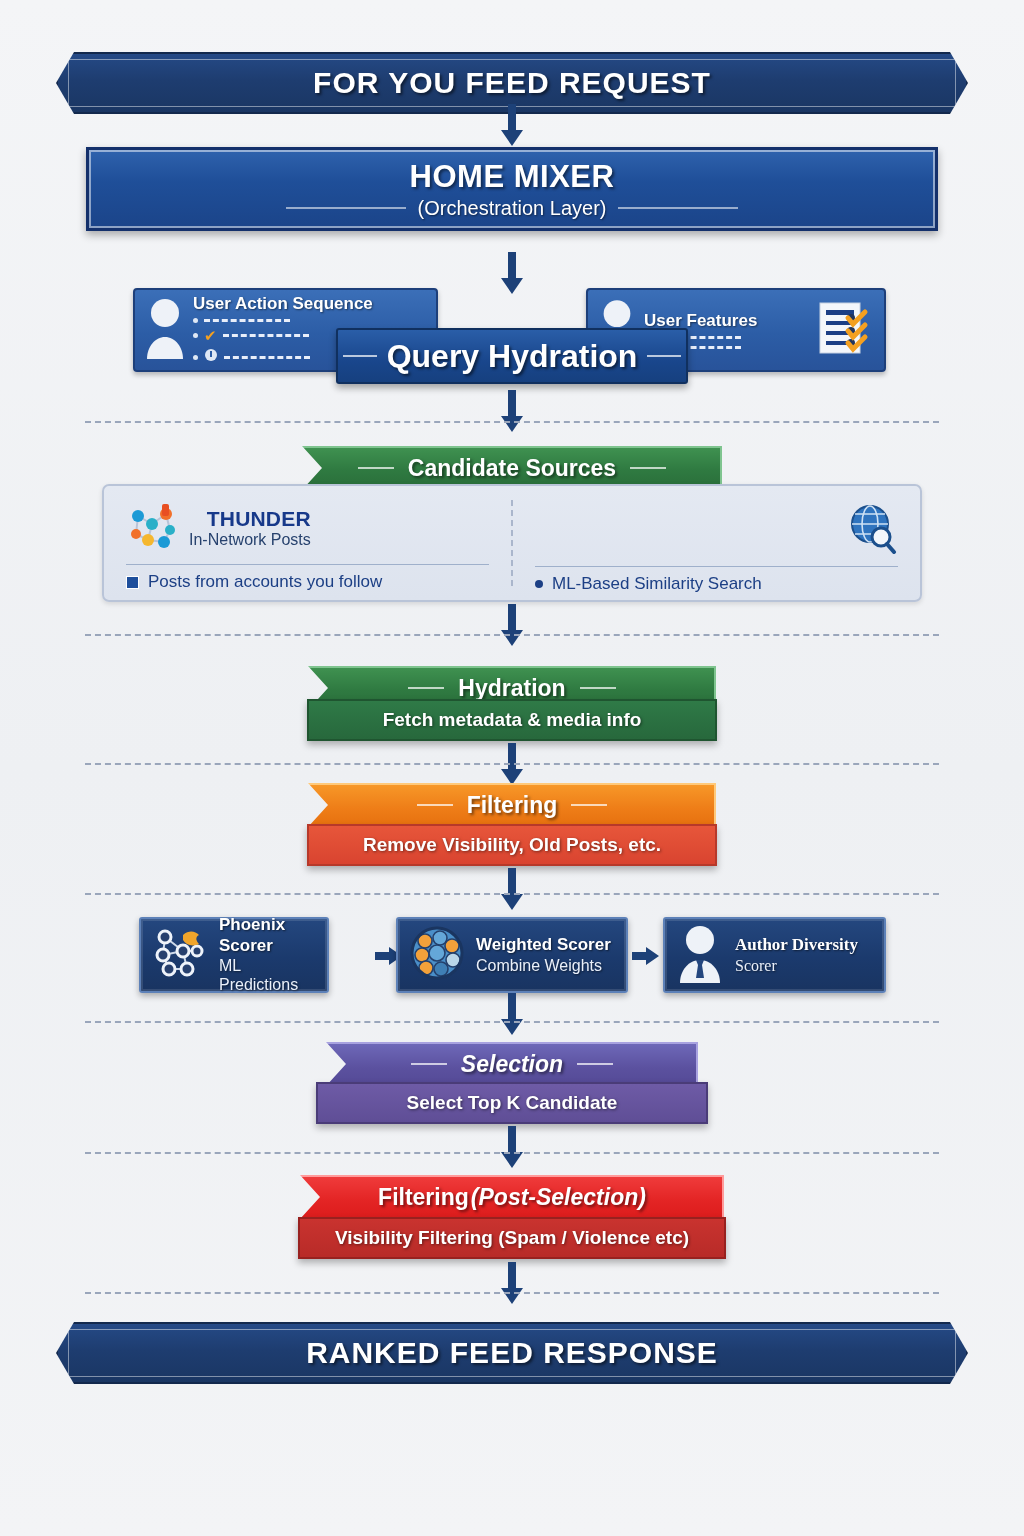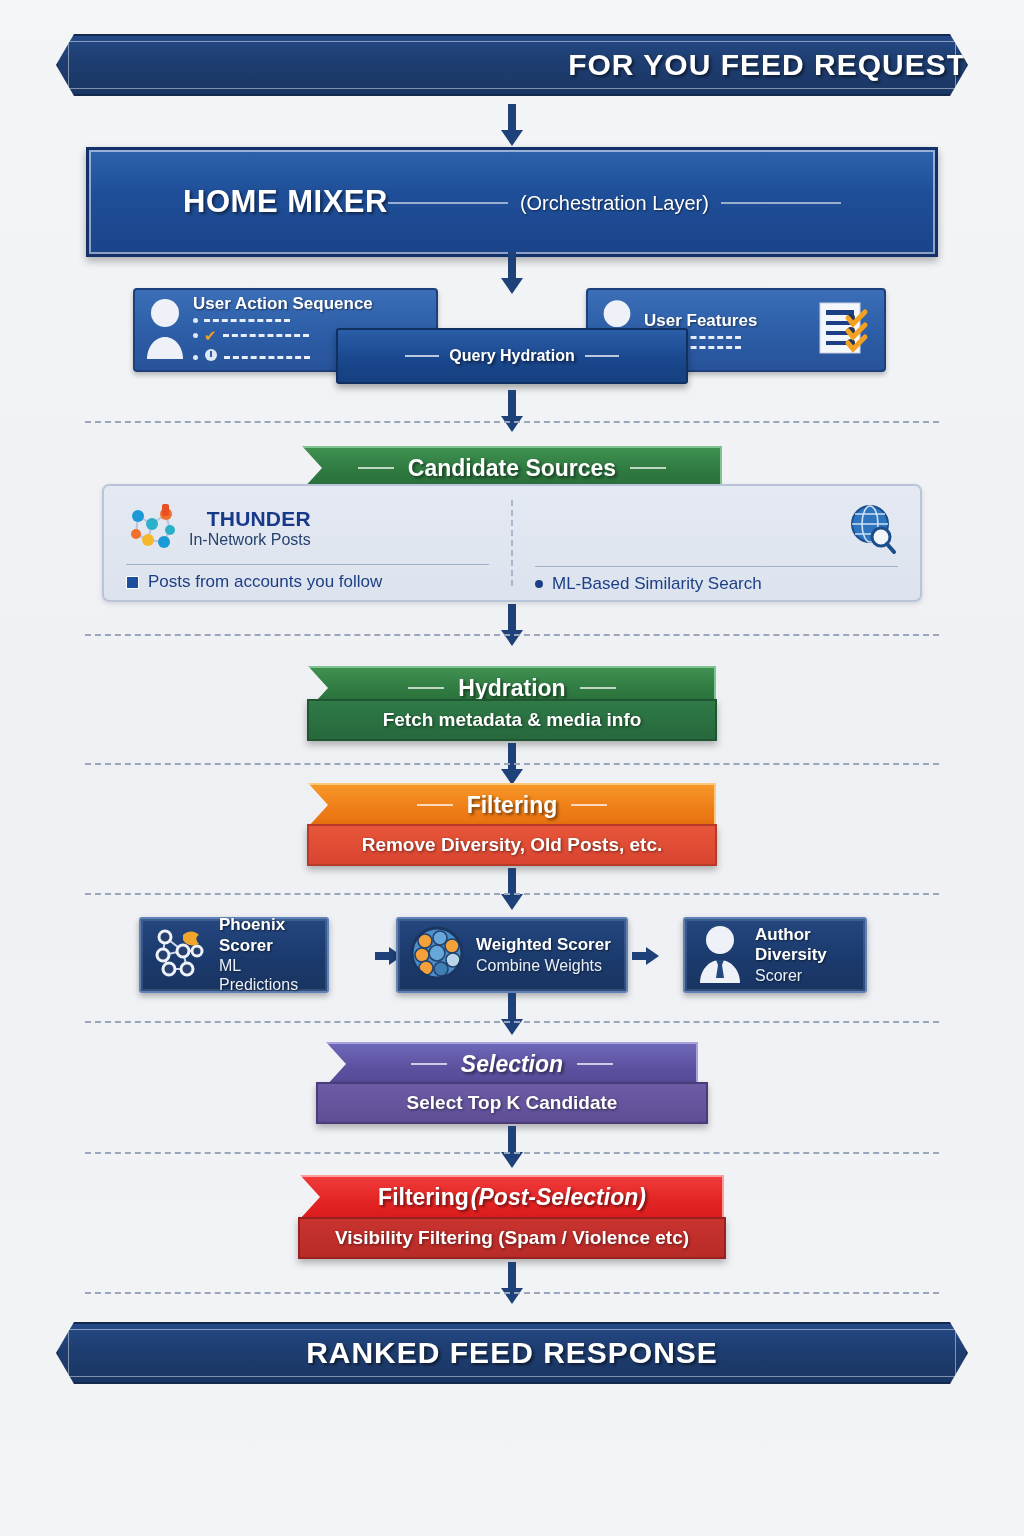--- a/index.html
+++ b/index.html
@@ -39,25 +39,25 @@
   }
   .wide-banner span {
     position: relative;
     color: #ffffff;
     font-size: 30px; font-weight: bold; letter-spacing: 1px;
     text-shadow: 2px 2px 3px rgba(0,0,0,.55);
   }
 
   
   .mixer-box {
-    width: 852px; height: 110px;
+    width: 852px; height: 84px;
     background: linear-gradient(180deg,#2f62ad 0%, #1f4f99 40%, #1b4489 100%);
     border: 3px solid #14306b;
     box-shadow: 0 4px 8px rgba(0,0,0,.3), inset 0 0 0 2px rgba(255,255,255,.5);
-    display: flex; flex-direction: row; align-items: center; justify-content: center;
+    display: flex; flex-direction: column; align-items: center; justify-content: center;
   }
   .mixer-title {
     color: #fff; font-size: 31px; font-weight: bold; letter-spacing: .5px;
     text-shadow: 2px 2px 3px rgba(0,0,0,.5);
   }
   .mixer-sub-wrap { display: flex; align-items: center; gap: 12px; margin-top: 2px; }
   .mixer-rule { width: 120px; height: 2px; background: rgba(255,255,255,.55); }
   .mixer-sub {
     color: #ffffff; font-size: 20px;
     text-shadow: 1px 1px 2px rgba(0,0,0,.5);
@@ -102,21 +102,21 @@
   .qh-box {
     width: 352px; height: 56px;
     background: linear-gradient(180deg,#2a5ea8 0%, #19468c 60%, #16407f 100%);
     border: 2px solid #10305f;
     border-radius: 3px;
     box-shadow: 0 4px 7px rgba(0,0,0,.33);
     display: flex; align-items: center; justify-content: center; gap: 10px;
   }
   .qh-rule { width: 34px; height: 2px; background: rgba(255,255,255,.7); }
   .qh-text {
-    color: #fff; font-size: 16px; font-weight: bold;
+    color: #fff; font-size: 32px; font-weight: bold;
     text-shadow: 2px 2px 3px rgba(0,0,0,.55);
   }
 
   
   .ribbon {
     height: 44px;
     display: flex; align-items: center; justify-content: center; gap: 14px;
     clip-path: polygon(0 0, 100% 0, 100% 100%, calc(100% - 20px) 50%, 100% 0,
                        100% 100%, 0 100%, 20px 50%);
     box-shadow: 0 3px 5px rgba(0,0,0,.28);
@@ -207,21 +207,21 @@
   .h-arrow { width: 28px; height: 22px; }
 
   
   .ico { display: block; flex: none; }
 </style>
 </head>
 <body>
 
 <div id="stage">
 
-  <div class="abs center-x wide-banner notched" style="top:34px;justify-content:flex-end;">
+  <div class="abs center-x wide-banner notched" style="top:52px;">
     <div class="inner-line"></div>
     <span>FOR YOU FEED REQUEST</span>
   </div>
 
   <div class="abs center-x arrow" style="top:104px;">
     <svg width="26" height="44" viewBox="0 0 26 44">
         <path d="M9 0h8v26h7L13 42 2 26h7z" fill="#1d4178"></path>
       </svg>
   </div>
 
@@ -416,21 +416,21 @@
       </svg>
   </div>
   <div class="abs sep" style="top:763px;"></div>
 
   <div class="abs center-x ribbon rib-orange" style="top:783px; width:408px;">
     <span class="ribbon-rule"></span>
     <span class="ribbon-label">Filtering</span>
     <span class="ribbon-rule"></span>
   </div>
   <div class="abs center-x ribbon-body body-orange" style="top:824px; width:410px;">
-    <span>Remove Diversity, Old Posts, etc.</span>
+    <span>Remove Visibility, Old Posts, etc.</span>
   </div>
 
   <div class="abs center-x arrow" style="top:868px;">
     <svg width="26" height="44" viewBox="0 0 26 44">
         <path d="M9 0h8v26h7L13 42 2 26h7z" fill="#1d4178"></path>
       </svg>
   </div>
   <div class="abs sep" style="top:893px;"></div>
 
   <div class="abs scorer" style="left:139px; top:917px; width:190px;">
@@ -490,21 +490,21 @@
       <span class="scorer-t2">Combine Weights</span>
     </div>
   </div>
 
   <div class="abs h-arrow" style="left:632px; top:945px;">
     <svg width="28" height="22" viewBox="0 0 28 22">
         <path d="M0 7h14V2l13 9-13 9v-5H0z" fill="#1d4178"></path>
       </svg>
   </div>
 
-  <div class="abs scorer" style="left:683px; top:917px; width:184px;">
+  <div class="abs scorer" style="left:663px; top:917px; width:223px;font-family:Liberation Serif, serif;">
     <span class="ico">
       <svg width="50" height="60" viewBox="0 0 50 60">
         <circle cx="25" cy="17" r="14" fill="#eef2f8"></circle>
         <path d="M5 60c0-13 9-23 20-23s20 10 20 23z" fill="#eef2f8"></path>
         <path d="M21 37h8l-2 5 2 13h-8l2-13z" fill="#24477f"></path>
       </svg>
     </span>
     <div class="scorer-text">
       <span class="scorer-t1">Author Diversity</span>
       <span class="scorer-t2">Scorer</span>

